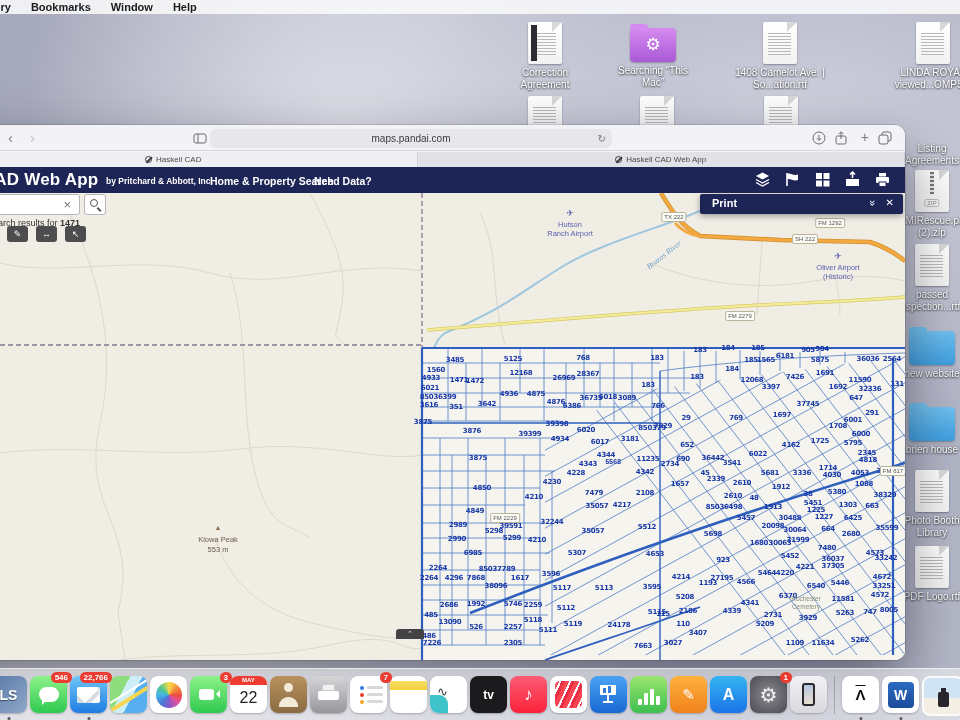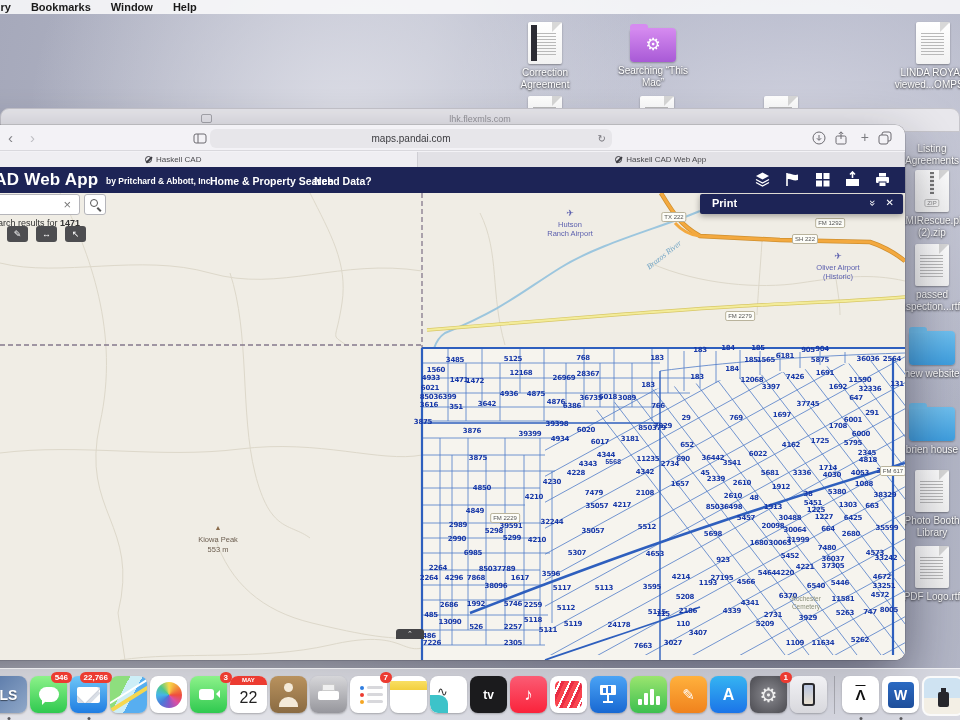--- a/index.html
+++ b/index.html
@@ -200,41 +200,43 @@
         <div class="lines"></div>
       </div>
     <div class="lbl">Correction Agreement</div>
   </div>
   <div class="dicon" style="left:608px;top:22px;">
     <div class="folder purple" style="margin-top:6px;">
         <span class="gear">⚙</span>
       </div>
     <div class="lbl">Searching “This Mac”</div>
   </div>
+  <div class="dicon" style="left:735px;top:22px;">
+    <div class="doc">
+        <div class="lines"></div>
+      </div>
+    <div class="lbl">1408 Camelot Ave. | So...ation.rtf</div>
+  </div>
   <div class="dicon" style="left:888px;top:22px;">
     <div class="doc">
         <div class="lines"></div>
       </div>
     <div class="lbl">LINDA ROYAL viewed...OMPSO</div>
   </div>
 
   <div class="doc" style="position:absolute;left:528px;top:96px;">
       <div class="lines"></div>
     </div>
   <div class="doc" style="position:absolute;left:640px;top:96px;">
       <div class="lines"></div>
     </div>
   <div class="doc" style="position:absolute;left:764px;top:96px;">
       <div class="lines"></div>
     </div>
 
-  <div class="bgwin">
-    <div class="sicon"></div>
-    <div class="url">lhk.flexmls.com</div>
-  </div>
 
   <div class="rcol">
     <div class="dicon" style="left:899px;top:140px;">
       <div class="lbl">Listing Agreements</div>
     </div>
     <div class="dicon" style="left:899px;top:170px;">
       <div class="doc ziped">
           <div class="zipper"></div>
         </div>
       <div class="lbl">LMIRescue.pk (2).zip</div>

